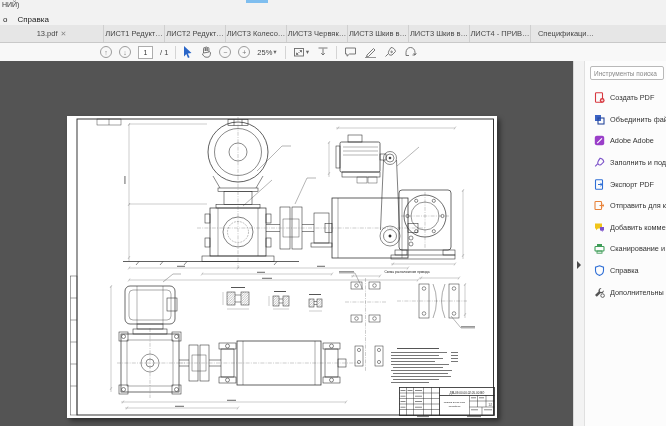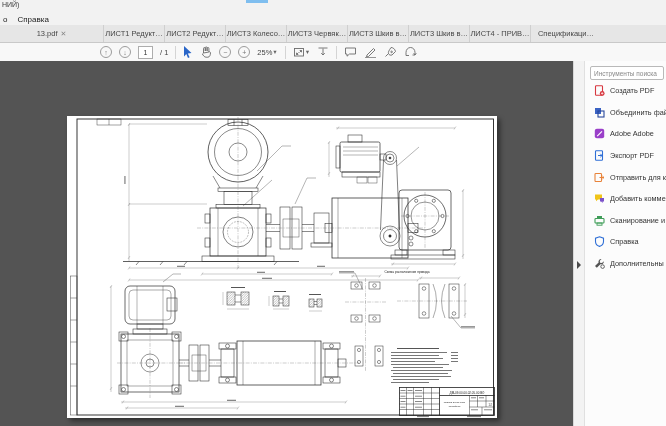--- a/index.html
+++ b/index.html
@@ -27,21 +27,21 @@
   
   .main{position:absolute;top:61px;left:0;right:0;bottom:0;display:flex;}
   .canvas{position:relative;width:573px;background:#545454;overflow:hidden;}
   .sheet{position:absolute;left:67px;top:55px;width:430px;height:302px;background:#fff;box-shadow:3px 3px 5px rgba(0,0,0,.45);}
   .divider{width:12px;background:#f3f3f3;border-left:1px solid #d8d8d8;border-right:1px solid #e0e0e0;position:relative;box-sizing:border-box;}
   .collapse{position:absolute;left:3px;top:200px;width:0;height:0;border-left:4px solid #4a4a4a;border-top:4px solid transparent;border-bottom:4px solid transparent;}
   
   .sidebar{flex:1;background:#fcfcfc;overflow:hidden;}
   .search{margin:5px 5px 0 5px;height:12px;border:1px solid #b9b9b9;border-radius:2px;background:#fff;width:66px;font-size:6.5px;color:#555;padding:0 3px;font-family:"Liberation Sans",sans-serif;}
   .search::placeholder{color:#8a8a8a;}
-  .tools{margin-top:0;}
+  .tools{margin-top:7px;}
   .tool{height:21.6px;display:flex;align-items:center;gap:5px;padding-left:9px;font-size:7.3px;color:#333;white-space:nowrap;overflow:hidden;}
   .tico{flex:none;width:11px;height:11px;}
 </style>
 </head>
 <body>
 
 <div class="titlebar">
   <span class="title-frag">НИЙ)</span>
   <div class="hl-strip"></div>
 </div>
@@ -496,20 +496,27 @@
       </div>
       <div class="tool">
         <svg class="tico" viewBox="0 0 11 11">
             <rect x="0.8" y="0.8" width="9.4" height="9.4" rx="2" fill="#9a3fc9"></rect>
             <path d="M2.8,7.8 L7.6,3 L8.4,3.8 L3.6,8.6 Z" fill="#fff"></path>
           </svg>
         <span>Adobe Adobe</span>
       </div>
       <div class="tool">
         <svg class="tico" viewBox="0 0 11 11">
+            <path d="M6.2,1.2 C8,1.4 9.5,2.8 9.8,4.8 L6.8,7.8 C5.4,8.2 4.2,7.6 3.8,6.4 C3.4,5.2 4.4,3.6 6.2,1.2 Z" fill="none" stroke="#7b51c9" stroke-width="1.1"></path>
+            <path d="M3.8,6.6 L1.2,9.4" stroke="#7b51c9" stroke-width="1.1"></path>
+          </svg>
+        <span>Заполнить и под</span>
+      </div>
+      <div class="tool">
+        <svg class="tico" viewBox="0 0 11 11">
             <rect x="1.5" y="0.8" width="7" height="9.4" rx="0.8" fill="none" stroke="#2f6fd6" stroke-width="1.1"></rect>
             <path d="M4,5.5 h4 M8,5.5 L6.3,3.8 M8,5.5 L6.3,7.2" stroke="#2f6fd6" stroke-width="1" fill="none"></path>
           </svg>
         <span>Экспорт PDF</span>
       </div>
       <div class="tool">
         <svg class="tico" viewBox="0 0 11 11">
             <rect x="1" y="1.5" width="6.5" height="8" rx="0.8" fill="none" stroke="#e8833a" stroke-width="1.1"></rect>
             <path d="M5.5,5.5 h4.5 M10,5.5 L8.4,4 M10,5.5 L8.4,7" stroke="#e8833a" stroke-width="1" fill="none"></path>
           </svg>

